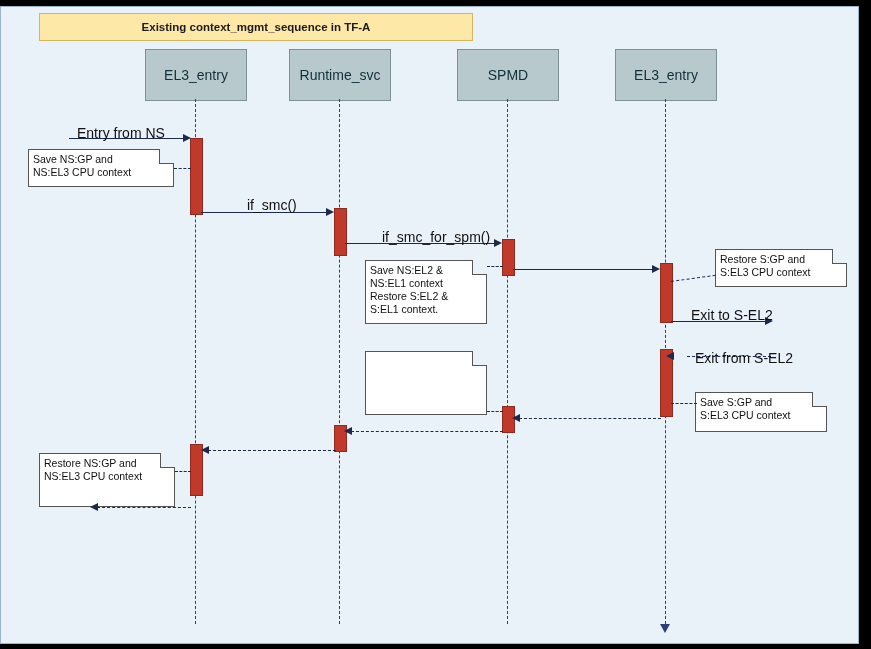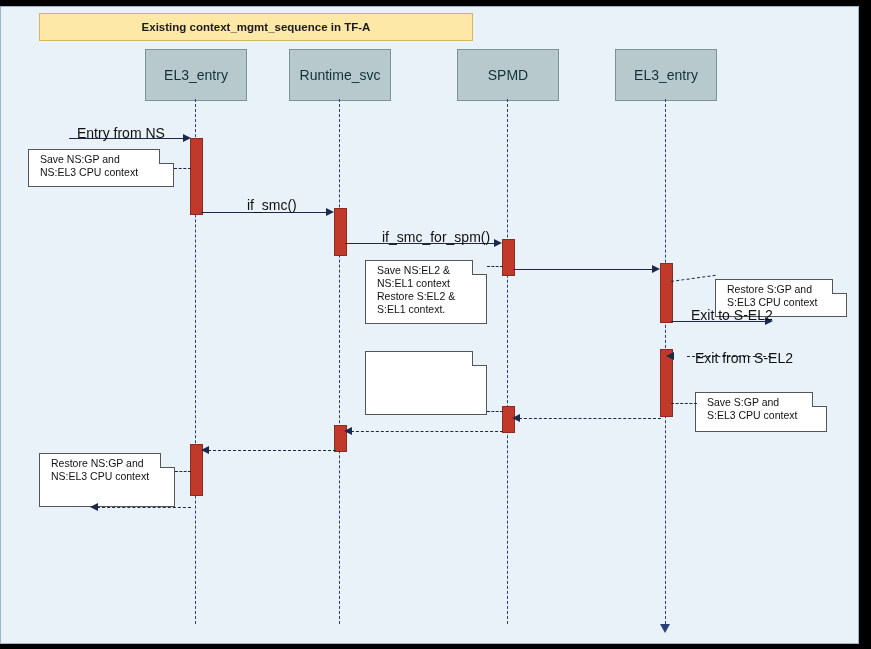--- a/index.html
+++ b/index.html
@@ -40,21 +40,21 @@
     border-top:4.5px solid transparent;border-bottom:4.5px solid transparent;
   }
   .msg-head.right{border-left:8px solid #1b2a4a;}
   .msg-head.left{border-right:8px solid #1b2a4a;}
   .msg-label{
     position:absolute;font-size:14px;color:#111;white-space:nowrap;
   }
   .note{
     position:absolute;background:#fff;border:1px solid #555;
     font-size:10.5px;line-height:13px;color:#111;
-    padding:3px 11px;box-sizing:border-box;
+    padding:3px 4px;box-sizing:border-box;
   }
   .note .fold{
     position:absolute;right:-1px;top:-1px;width:14px;height:14px;
     background:#e9f1f9;border-left:1px solid #555;border-bottom:1px solid #555;
   }
   .note-text{position:relative;z-index:2;white-space:pre;}
 </style>
 </head>
 <body>
 
@@ -106,21 +106,21 @@
     <span class="note-text">Save NS:EL2 &amp;
 NS:EL1 context
 Restore S:EL2 &amp;
 S:EL1 context.</span>
   </div>
   <div class="msg dashed" style="left:486px;top:259px;width:16px;"></div>
 
   <div class="msg" style="left:512px;top:262px;width:140px;"></div>
   <div class="msg-head right" style="left:651px;top:257.5px;"></div>
 
-  <div class="note" style="left:714px;top:242px;width:132px;height:38px;margin-top:30px;">
+  <div class="note" style="left:714px;top:242px;width:132px;height:38px;">
     <span class="fold"></span>
     <span class="note-text">Restore S:GP and
 S:EL3 CPU context</span>
   </div>
   <div class="msg dashed" style="left:670px;top:274px;width:45px;transform:rotate(-8deg);transform-origin:left center;"></div>
 
   <div class="msg" style="left:670px;top:314px;width:95px;"></div>
   <div class="msg-head right" style="left:764px;top:309.5px;"></div>
   <div class="msg-label" style="left:690px;top:300px;">Exit to S-EL2</div>
 

